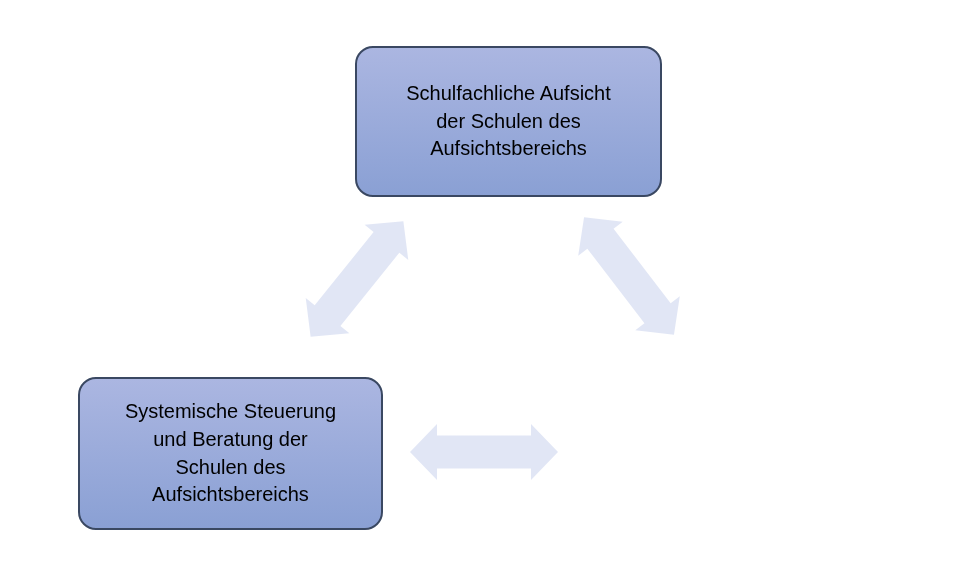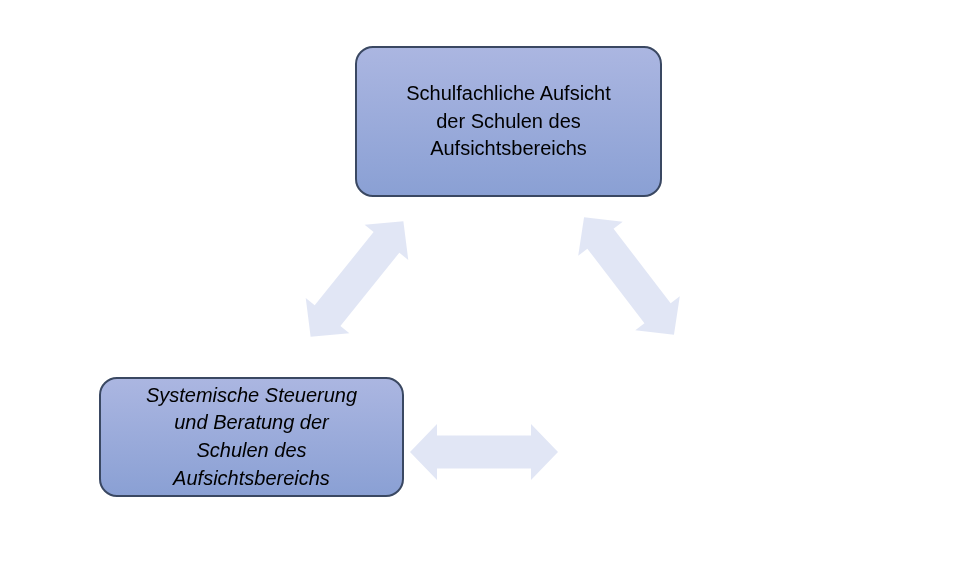--- a/index.html
+++ b/index.html
@@ -38,21 +38,21 @@
     text-align: center;
   }
   .node-label {
     white-space: pre-line;
     color: var(--node-text, #000000);
     font-size: 20px;
     line-height: 1.38;
     padding: 4px 10px;
   }
   .node-top          { left: 355px; top: 36px;  width: 307px; height: 151px; margin-top: 10px; }
-  .node-bottom-left  { left: 99px;  top: 377px; width: 305px; height: 120px; font-style: italic; }
+  .node-bottom-left  { left: 78px;  top: 377px; width: 305px; height: 153px; }
   .node-bottom-right { left: 580px; top: 374px; width: 306px; height: 152px; }
 </style>
 </head>
 <body>
 
 <div class="canvas">
 
   <svg class="arrows-layer" width="961" height="585" viewBox="0 0 961 585" aria-hidden="true">
     <defs>
       <linearGradient id="arrowGrad" x1="0" y1="200" x2="0" y2="490" gradientUnits="userSpaceOnUse">

